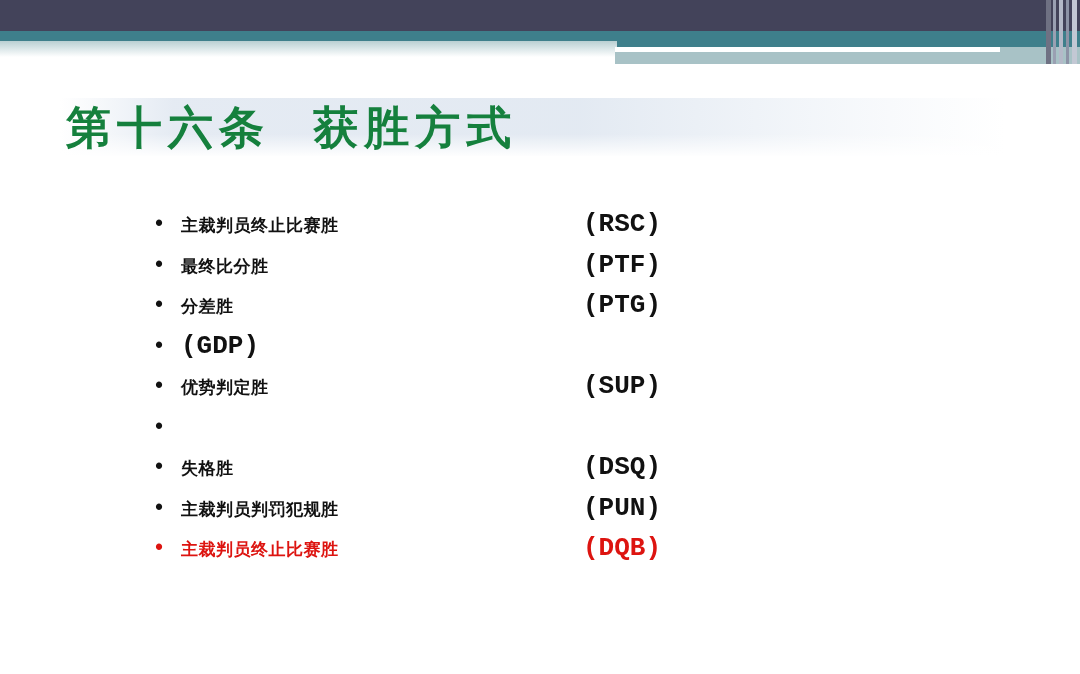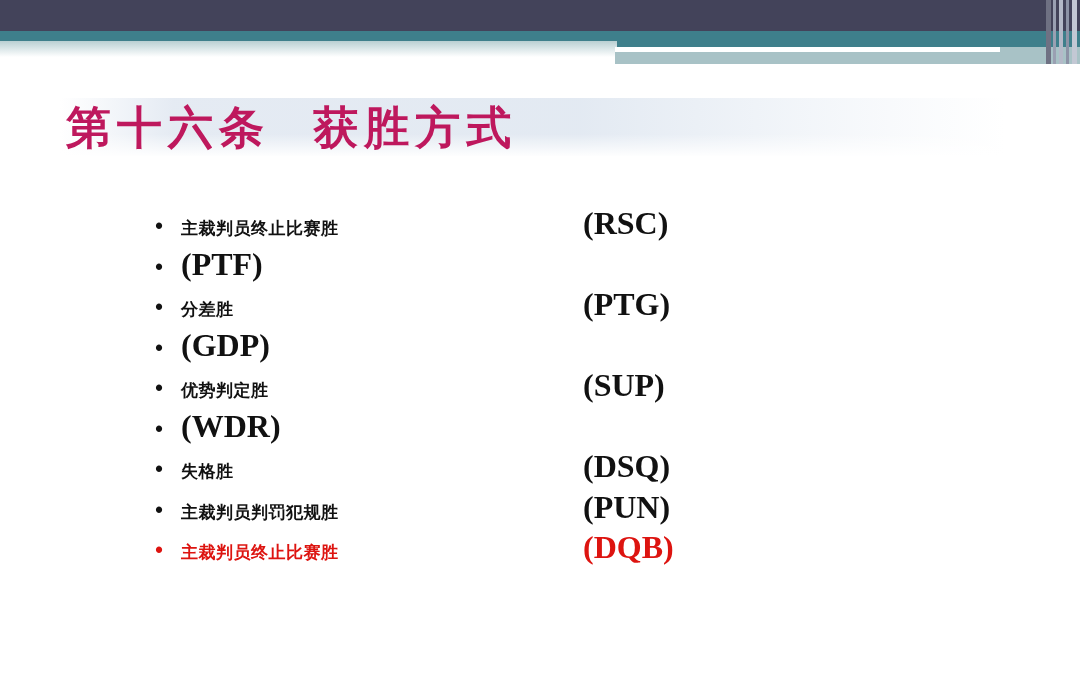--- a/index.html
+++ b/index.html
@@ -78,21 +78,21 @@
     position: absolute; left: 0; bottom: 0; width: 100%; height: 22px;
     background: linear-gradient(to bottom, rgba(255,255,255,0) 0%, rgba(255,255,255,0.95) 100%);
   }
   .slide-title {
     position: absolute;
     left: 66px; top: 98px;
     font-family: "DejaVu Serif", "Liberation Serif", serif;
     font-size: 45px;
     font-weight: 700;
     letter-spacing: 6px;
-    color: #be185d;
+    color: #15803d;
     line-height: 60px;
     white-space: pre;
   }
 
   
   .list {
     position: absolute;
     left: 155px; top: 203px;
     width: 560px;
   }
@@ -115,22 +115,22 @@
     flex: 0 0 402px;
     font-family: "DejaVu Sans", "Liberation Sans", sans-serif;
     font-size: 17px;
     font-weight: 700;
     line-height: 40.5px;
     color: inherit;
     letter-spacing: 0.5px;
   }
   .row-code {
     flex: 0 0 auto;
-    font-family: Liberation Serif, serif;
-    font-size: 32px;
+    font-family: Liberation Mono, monospace;
+    font-size: 26px;
     font-weight: 700;
     line-height: 40.5px;
     color: inherit;
     letter-spacing: 0px;
   }
 </style>
 </head>
 <body>
 
 <div class="slide">
@@ -159,20 +159,21 @@
   <div class="list">
 
     <div class="row">
       <span class="bullet">•</span>
       <span class="row-label">主裁判员终止比赛胜</span>
       <span class="row-code">(RSC)</span>
     </div>
 
     <div class="row">
       <span class="bullet">•</span>
+      <span class="row-label">最终比分胜</span>
       <span class="row-code">(PTF)</span>
     </div>
 
     <div class="row">
       <span class="bullet">•</span>
       <span class="row-label">分差胜</span>
       <span class="row-code">(PTG)</span>
     </div>
 
     <div class="row">
@@ -181,21 +182,20 @@
     </div>
 
     <div class="row">
       <span class="bullet">•</span>
       <span class="row-label">优势判定胜</span>
       <span class="row-code">(SUP)</span>
     </div>
 
     <div class="row">
       <span class="bullet">•</span>
-      <span class="row-code">(WDR)</span>
     </div>
 
     <div class="row">
       <span class="bullet">•</span>
       <span class="row-label">失格胜</span>
       <span class="row-code">(DSQ)</span>
     </div>
 
     <div class="row">
       <span class="bullet">•</span>

